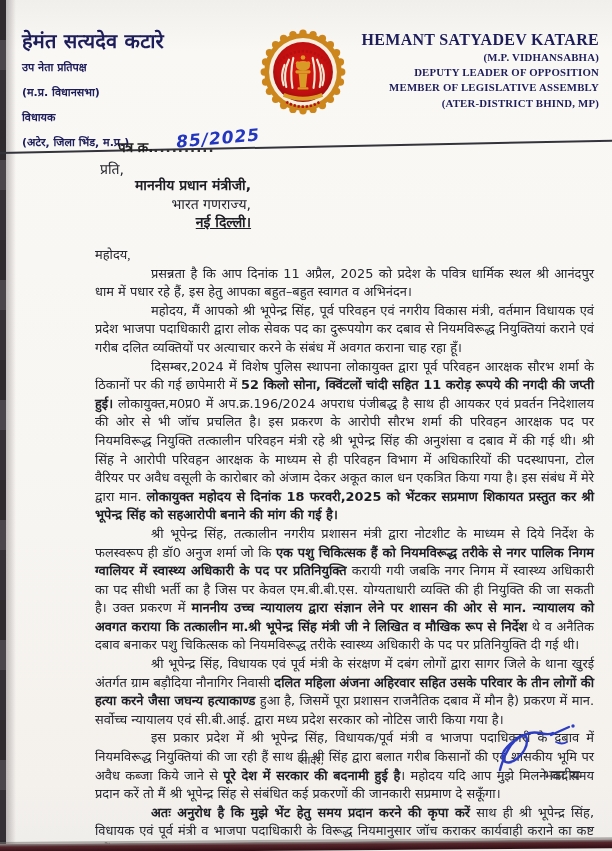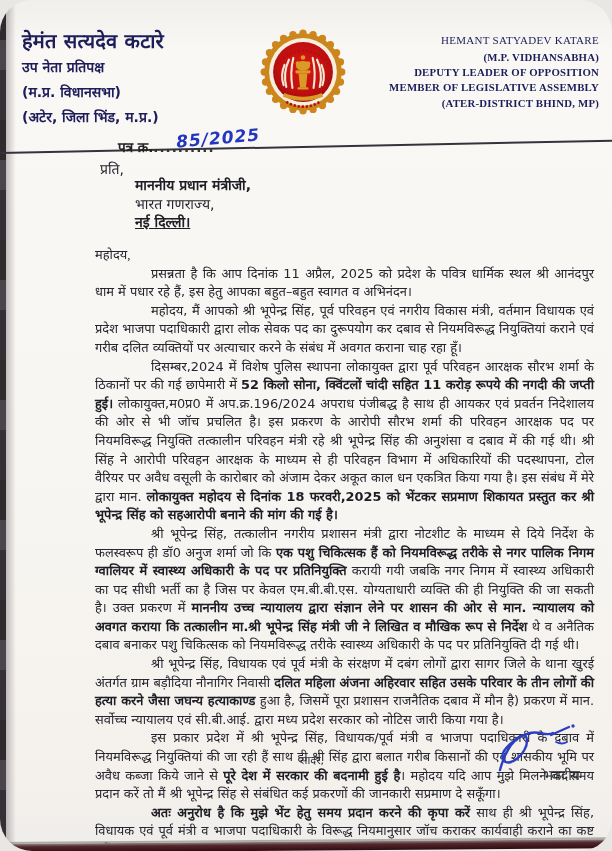--- a/index.html
+++ b/index.html
@@ -1,56 +1,55 @@
 <!DOCTYPE html>
 <html lang="hi"><head>
 <meta charset="utf-8">
 <style>
   html,body{margin:0;padding:0;background:#e9e7e4;}
   .page{
     position:relative;width:612px;height:851px;overflow:hidden;
     background:linear-gradient(180deg,#f1efec 0%,#faf8f5 6%,#f8f6f2 55%,#f4f1ed 92%,#efedea 100%);
     font-family:"DejaVu Sans","Liberation Sans",sans-serif;
     color:#26262e;
-    border-radius:32px;
   }
   
   .edge-left{position:absolute;left:0;top:0;width:6px;height:100%;
     background:repeating-linear-gradient(180deg,#2e2a2e 0 40px,#4a444b 40px 70px,#352f36 70px 120px);}
   .edge-left-shadow{position:absolute;left:6px;top:0;width:10px;height:100%;
     background:linear-gradient(90deg,rgba(90,80,85,.35),rgba(0,0,0,0));}
   .edge-bottom{position:absolute;left:-8px;bottom:-2px;width:640px;height:9px;
     background:linear-gradient(180deg,#8d8a88 0%,#55262b 35%,#2f0d13 100%);
     transform:rotate(-0.45deg);transform-origin:left center;}
   .edge-bottom-line{position:absolute;left:-8px;bottom:7px;width:640px;height:2px;
     background:rgba(120,115,112,.55);transform:rotate(-0.45deg);transform-origin:left center;}
 
   
   .hdr-left{position:absolute;left:22px;top:27px;color:#1d1d5a;}
   .hdr-left .nm{font-size:20px;font-weight:bold;line-height:28px;letter-spacing:.2px;}
-  .hdr-left .ln{font-size:14px;font-weight:bold;line-height:25px;}
+  .hdr-left .ln{font-size:11px;font-weight:bold;line-height:25px;}
   .hdr-right{position:absolute;right:13px;top:30px;text-align:right;color:#1d1d5a;
     font-family:"Liberation Serif","DejaVu Serif",serif;}
-  .hdr-right .nm{font-size:11px;font-weight:normal;line-height:20px;letter-spacing:.3px;}
+  .hdr-right .nm{font-size:16px;font-weight:bold;line-height:20px;letter-spacing:.3px;}
   .hdr-right .ln{font-size:10.8px;font-weight:bold;line-height:15.2px;letter-spacing:.2px;}
 
   .emblem{position:absolute;left:259px;top:24px;width:88px;height:96px;}
 
   .rule{position:absolute;left:0;top:152px;width:625px;height:2px;background:#33333b;
     transform:rotate(-1.15deg);transform-origin:left center;}
   .date-line{position:absolute;right:12px;top:130px;color:#1d1d5a;font-weight:bold;font-size:13.5px;}
   .date-line .lbl{margin-right:6px;}
 
   .letter-no{position:absolute;left:118px;top:138px;font-size:13.5px;color:#222;font-weight:bold;}
   .letter-no .dots{letter-spacing:1px;color:#333;}
   .letter-no .hand{position:absolute;left:58px;top:-10px;color:#2236c0;
     font-size:17px;font-style:italic;font-weight:bold;transform:rotate(-5deg);letter-spacing:1px;}
 
   .to-label{position:absolute;left:100px;top:159px;font-size:14px;text-align:right;}
-  .recipient{position:absolute;left:135px;top:176px;font-size:14px;line-height:18.5px;}
+  .recipient{position:absolute;left:135px;top:176px;font-size:14px;line-height:18.5px;text-align:right;}
   .b{font-weight:bold;color:#1d1d24;}
   .u{text-decoration:underline;}
 
   .body{position:absolute;left:95px;top:242px;width:499px;
     font-size:12.9px;line-height:18.6px;text-align:justify;color:#26262e;}
   .body .salut{margin:4px 0 0 0;font-family:Liberation Serif, serif;}
   .body p.para{margin:0;text-indent:56px;}
 
   .regards{position:absolute;left:300px;top:752px;font-size:11px;}
   .signoff{position:absolute;right:32px;top:765px;text-align:center;font-size:14px;margin-left:46px;}
@@ -63,20 +62,21 @@
 
 <div class="page">
 
   <div class="edge-left"></div>
   <div class="edge-left-shadow"></div>
 
   <div class="hdr-left">
     <div class="nm">हेमंत सत्यदेव कटारे</div>
     <div class="ln">उप नेता प्रतिपक्ष</div>
     <div class="ln">(म.प्र. विधानसभा)</div>
+    <div class="ln">विधायक</div>
     <div class="ln">(अटेर, जिला भिंड, म.प्र.)</div>
   </div>
 
   <div class="emblem">
     <svg viewBox="0 0 100 100" width="88" height="96" aria-hidden="true">
       <defs>
         <radialGradient id="redg" cx="50%" cy="42%" r="65%">
           <stop offset="0%" stop-color="#d91712"></stop>
           <stop offset="65%" stop-color="#c00f10"></stop>
           <stop offset="100%" stop-color="#8e0b0c"></stop>

